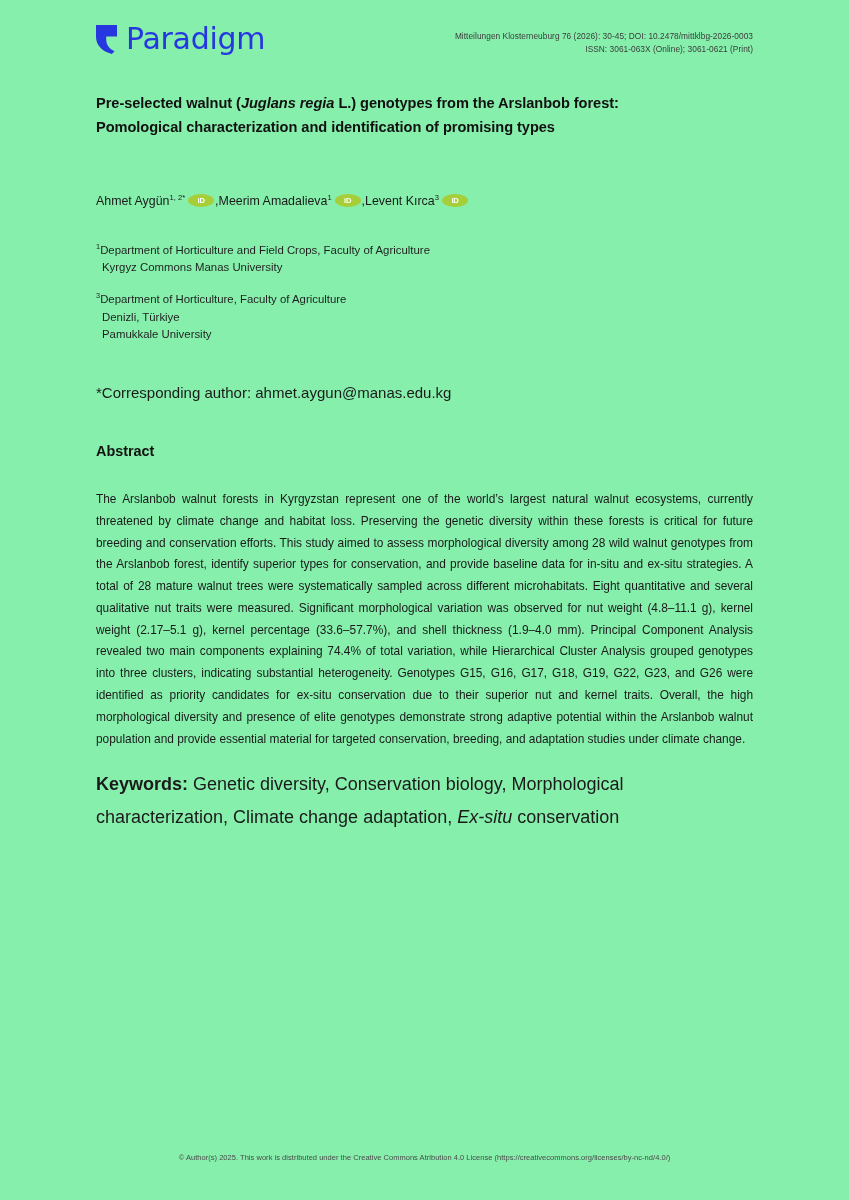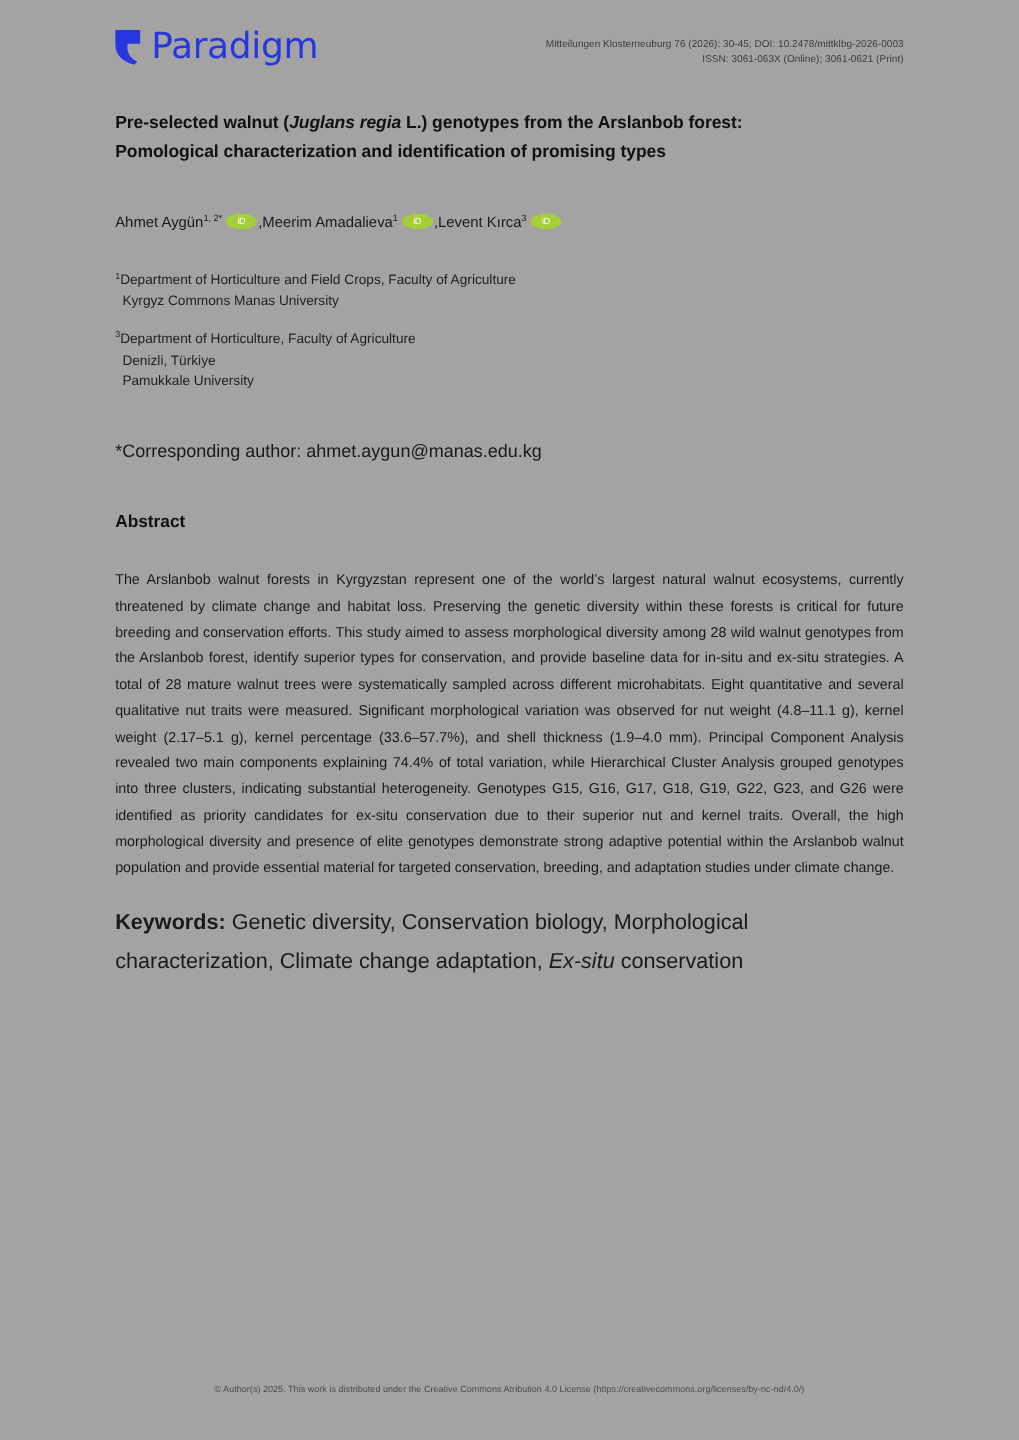--- a/index.html
+++ b/index.html
@@ -11,21 +11,21 @@
     width: 849px;
     height: 1200px;
     font-family: "Liberation Sans", sans-serif;
     color: #1a1a1a;
     position: relative;
     overflow: hidden;
   }
   .page {
     position: absolute;
     inset: 0;
-    background: #a3a3a3;
+    background: #86efac;
     padding: 0;
   }
 
   
   .masthead {
     position: absolute;
     left: 0; right: 0;
     top: 22px;
     height: 56px;
     display: flex;
@@ -97,24 +97,24 @@
     line-height: 0;
   }
   .orcid {
     display: inline-block;
     width: 26px;
     height: 13px;
     border-radius: 50%;
     background: #a6ce39;
     color: #ffffff;
     font-size: 7.6px;
-    font-weight: normal;
+    font-weight: bold;
     line-height: 13px;
     text-align: center;
-    margin: 1px 1px 0 3px;
+    margin: 17px 1px 0 3px;
     vertical-align: 2px;
     letter-spacing: -0.3px;
     font-family: "Liberation Sans", sans-serif;
   }
 
   .affiliations {
     margin-top: 31px;
     font-size: 11.4px;
     color: #1f1f1f;
   }

